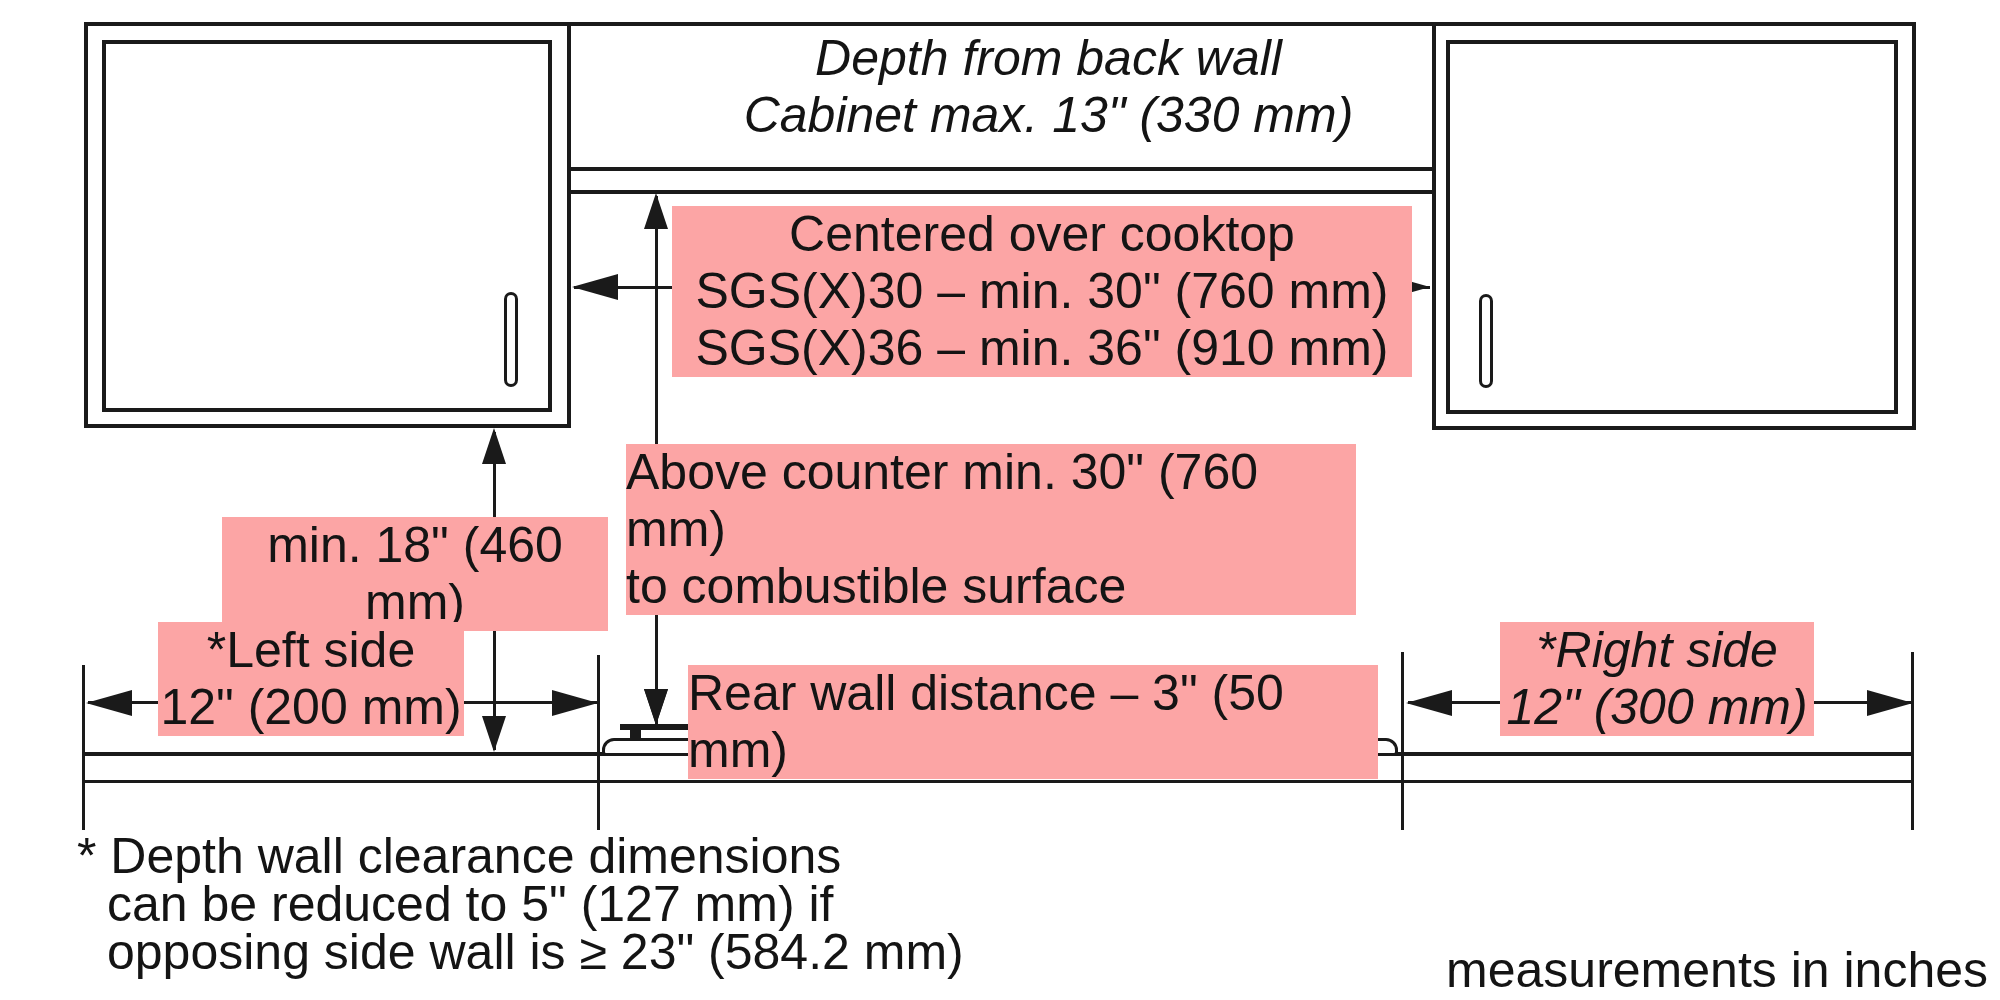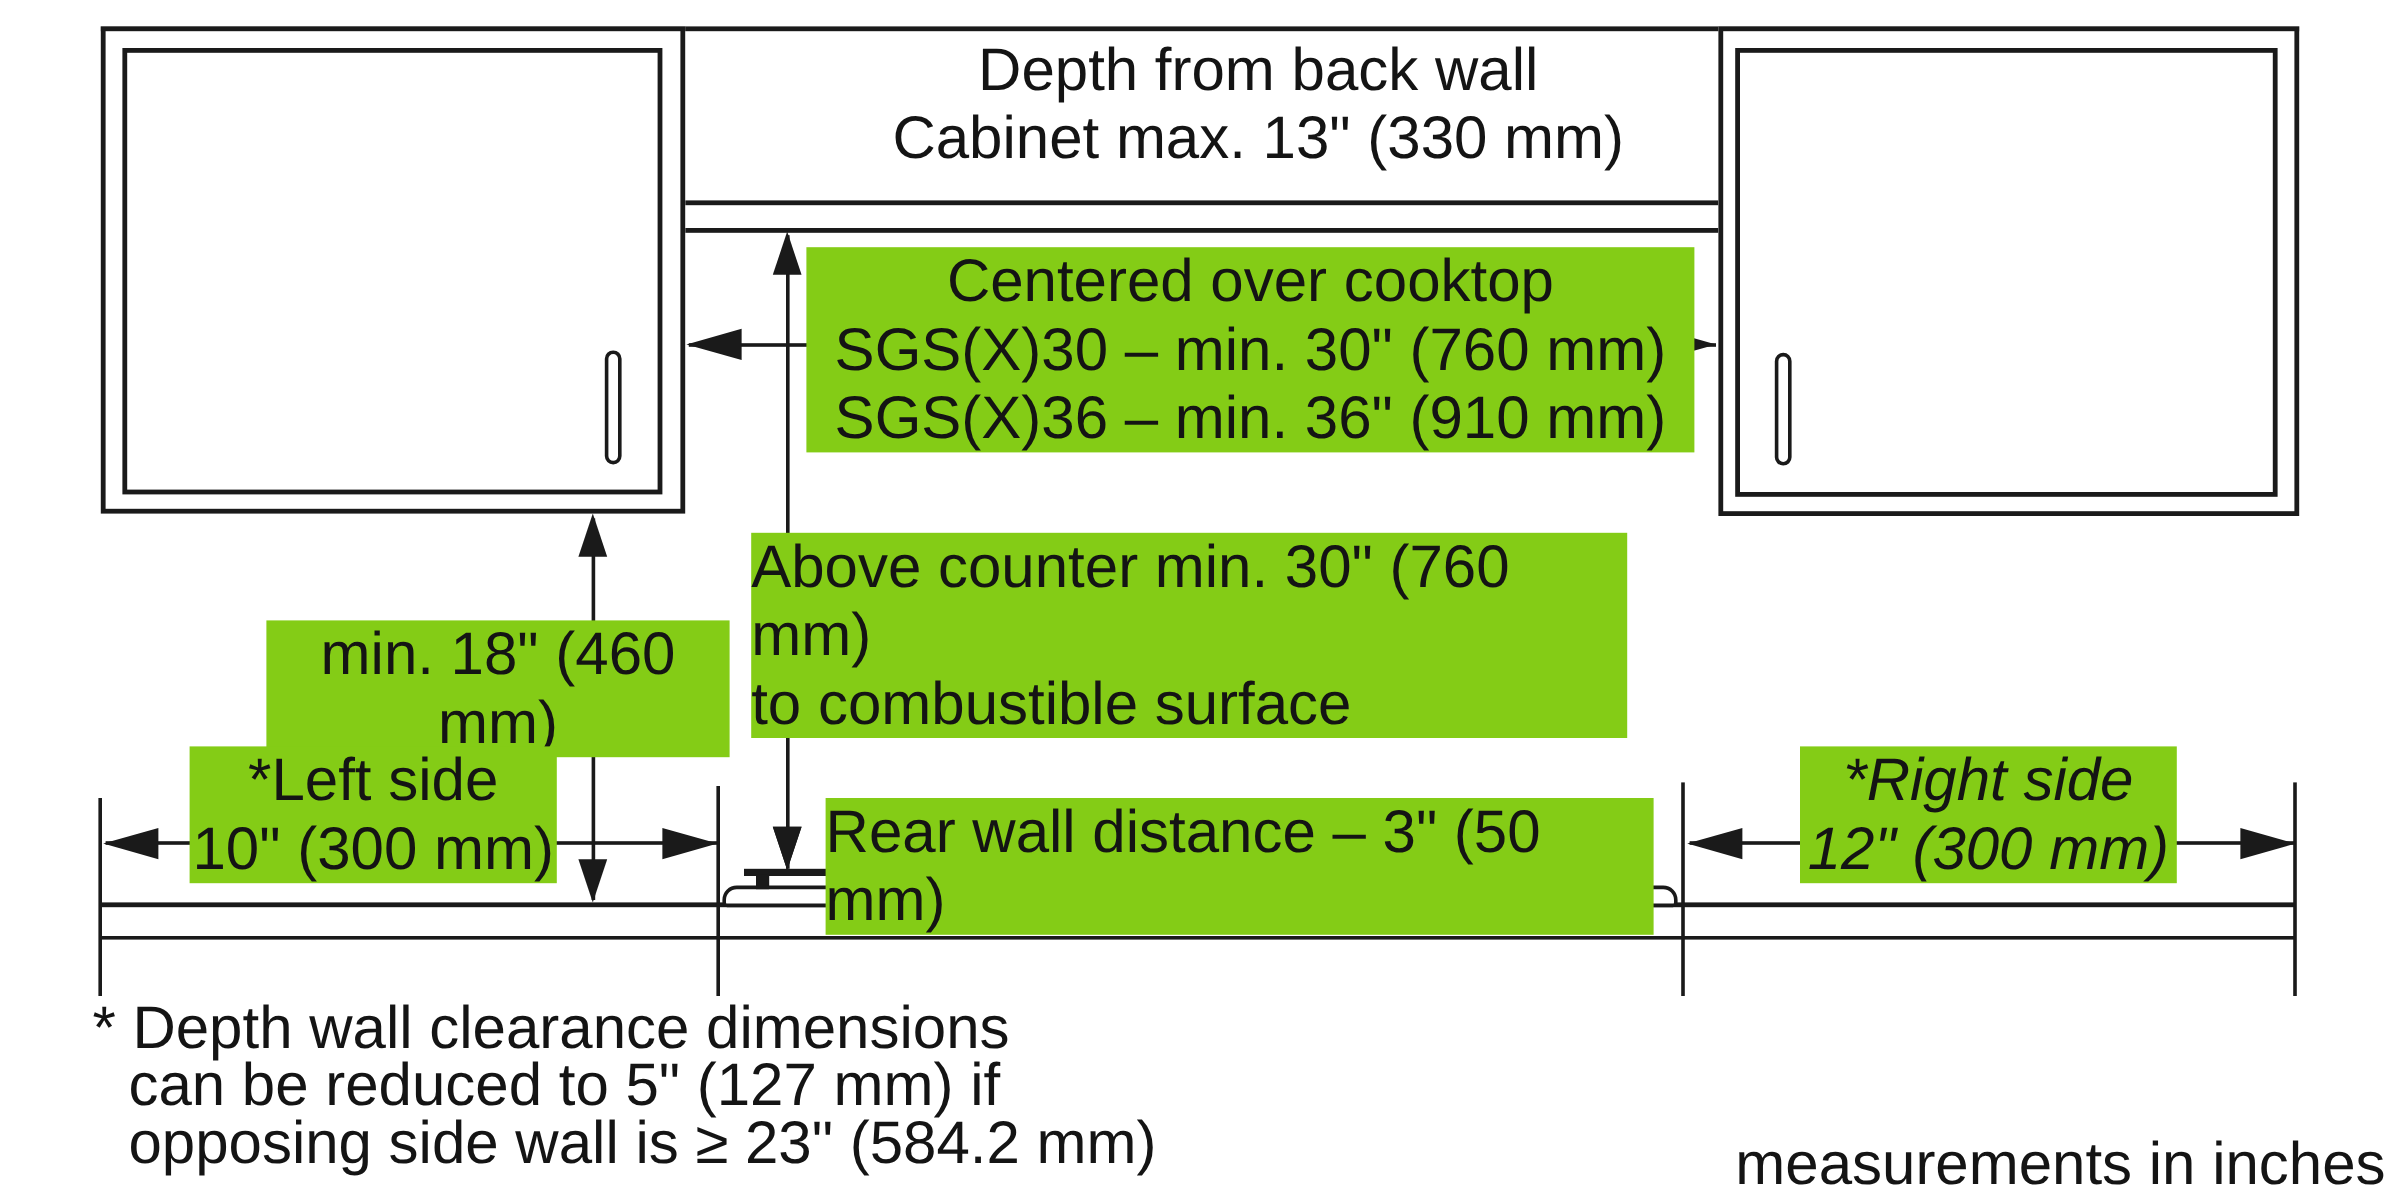--- a/index.html
+++ b/index.html
@@ -11,21 +11,21 @@
   .ln { position:absolute; background:#1a1a1a; }
   .box { position:absolute; border:4px solid #1a1a1a; background:#ffffff; }
   .handle { position:absolute; border:3px solid #1a1a1a; background:#ffffff; border-radius:8px; }
   .ah { position:absolute; width:0; height:0; }
   .ah-left  { border-top:13px solid transparent; border-bottom:13px solid transparent; border-right:46px solid #1a1a1a; }
   .ah-right { border-top:13px solid transparent; border-bottom:13px solid transparent; border-left:46px solid #1a1a1a; }
   .ah-up    { border-left:12px solid transparent; border-right:12px solid transparent; border-bottom:36px solid #1a1a1a; }
   .ah-down  { border-left:12px solid transparent; border-right:12px solid transparent; border-top:36px solid #1a1a1a; }
   .lbl {
     position:absolute; font-size:50px; line-height:57px; white-space:pre-line;
-    background:#84cc16; letter-spacing:0px;
+    background:#fca5a5; letter-spacing:0px;
   }
   .ctr { text-align:center; }
   .rgt { text-align:right; }
   .foot { position:absolute; font-size:50px; line-height:48px; }
   .foot .cont { margin-left:30px; }
   .cooktop-body { position:absolute; border:3px solid #1a1a1a; background:#ffffff;
                   border-radius:12px 12px 4px 4px; }
 </style>
 </head>
 <body>
@@ -78,34 +78,34 @@
   <div class="ln" style="left:630px; top:729px; width:11px; height:12px;"></div>
   <div class="ln" style="left:836px; top:729px; width:11px; height:12px;"></div>
   <div class="ln" style="left:876px; top:724px; width:242px; height:6px;"></div>
   <div class="ln" style="left:890px; top:729px; width:11px; height:12px;"></div>
   <div class="ln" style="left:1100px; top:729px; width:11px; height:12px;"></div>
   <div class="ln" style="left:1134px; top:724px; width:236px; height:6px;"></div>
   <div class="ln" style="left:1148px; top:729px; width:11px; height:12px;"></div>
   <div class="ln" style="left:1354px; top:729px; width:11px; height:12px;"></div>
   <div class="ah ah-down" style="left:644px; top:689px;"></div>
 
-  <div class="lbl ctr" style="left:571px; top:30px; width:955px; background:transparent;">Depth from back wall
+  <div class="lbl ctr" style="left:571px; top:30px; width:955px; background:transparent;font-style:italic;">Depth from back wall
 Cabinet max. 13" (330 mm)</div>
 
   <div class="lbl ctr" style="left:672px; top:206px; width:740px;">Centered over cooktop
 SGS(X)30 – min. 30" (760 mm)
 SGS(X)36 – min. 36" (910 mm)</div>
 
   <div class="lbl" style="left:626px; top:444px; width:730px;">Above counter min. 30" (760 mm)
 to combustible surface</div>
 
   <div class="lbl ctr" style="left:222px; top:517px; width:386px;">min. 18" (460 mm)</div>
 
   <div class="lbl ctr" style="left:158px; top:622px; width:306px;">*Left side
-10" (300 mm)</div>
+12" (200 mm)</div>
 
   <div class="lbl" style="left:688px; top:665px; width:690px;">Rear wall distance – 3" (50 mm)</div>
 
   <div class="lbl ctr" style="left:1500px; top:622px; width:314px;font-style:italic;">*Right side
 12" (300 mm)</div>
 
   <div class="foot" style="left:77px; top:832px; width:960px;">
     <div>* Depth wall clearance dimensions</div>
     <div class="cont">can be reduced to 5" (127 mm) if</div>
     <div class="cont">opposing side wall is ≥ 23" (584.2 mm)</div>

